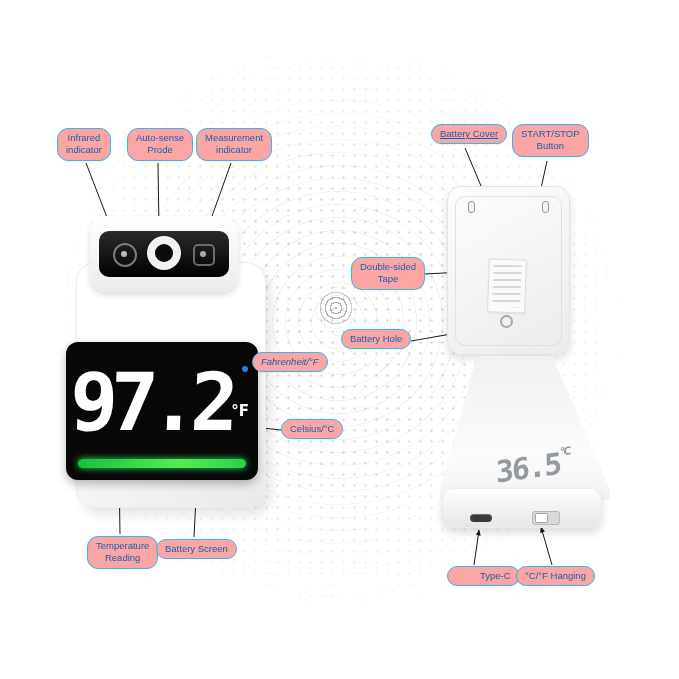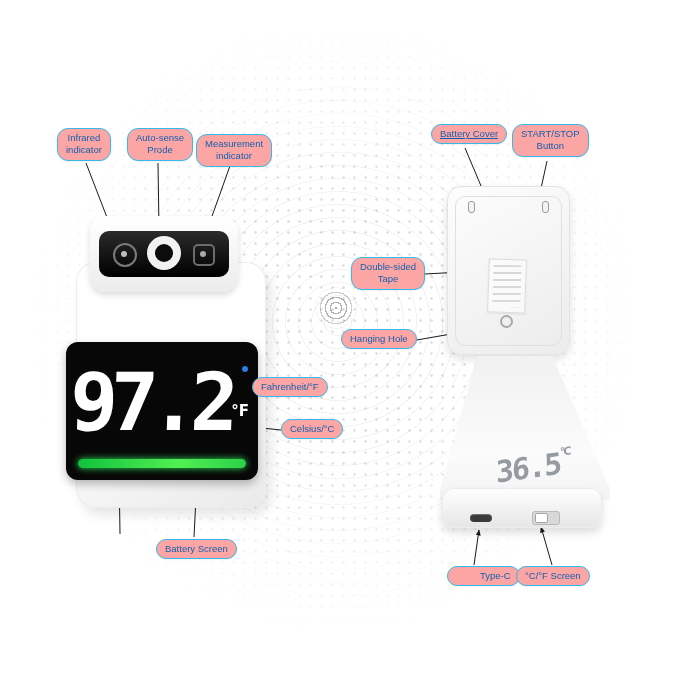--- a/index.html
+++ b/index.html
@@ -32,26 +32,26 @@
   svg.connectors{position:absolute; left:0; top:0; width:679px; height:679px; pointer-events:none;}
 
   
   .callout{
     position:absolute; background:#fca5a5; border:1.6px solid #38b7e9; border-radius:11px;
     padding:3px 8px; font-size:9.5px; line-height:1.3; color:#1460ad; text-align:center;
     white-space:pre-line; box-shadow:0 1px 2px rgba(0,0,0,.05); z-index:5;
   }
   #lb-infrared{left:57px; top:128px;}
   #lb-autosense{left:127px; top:128px;}
-  #lb-measurement{left:196px; top:134px;}
+  #lb-measurement{left:196px; top:128px;}
   #lb-battery{left:431px; top:124px;text-decoration:underline;}
   #lb-startstop{left:512px; top:124px;}
   #lb-tape{left:351px; top:257px;}
   #lb-hanghole{left:341px; top:329px;}
-  #lb-fahrenheit{left:252px; top:377px;}
+  #lb-fahrenheit{left:252px; top:352px;font-style:italic;}
   #lb-celsius{left:281px; top:419px;}
   #lb-tempreading{left:87px; top:536px;}
   #lb-displayscreen{left:156px; top:539px;}
   #lb-typec{left:447px; top:566px;padding-left:32px;}
   #lb-switch{left:516px; top:566px;}
 
   
   .body{
     position:absolute; left:76px; top:262px; width:190px; height:246px;
     background:linear-gradient(160deg,#ffffff 55%,#e9e9e9); border-radius:20px;
@@ -231,20 +231,22 @@
 indicator</div>
   <div class="callout" id="lb-autosense">Auto-sense
 Prode</div>
   <div class="callout" id="lb-measurement">Measurement
 indicator</div>
   <div class="callout" id="lb-battery">Battery Cover</div>
   <div class="callout" id="lb-startstop">START/STOP
 Button</div>
   <div class="callout" id="lb-tape">Double-sided
 Tape</div>
-  <div class="callout" id="lb-hanghole">Hanging Hole</div>
+  <div class="callout" id="lb-hanghole">Battery Hole</div>
   <div class="callout" id="lb-fahrenheit">Fahrenheit/°F</div>
   <div class="callout" id="lb-celsius">Celsius/°C</div>
+  <div class="callout" id="lb-tempreading">Temperature
+Reading</div>
   <div class="callout" id="lb-displayscreen">Battery Screen</div>
   <div class="callout" id="lb-typec">Type-C</div>
-  <div class="callout" id="lb-switch">°C/°F Screen</div>
+  <div class="callout" id="lb-switch">°C/°F Hanging</div>
 
 </div>
 
 </body></html>

